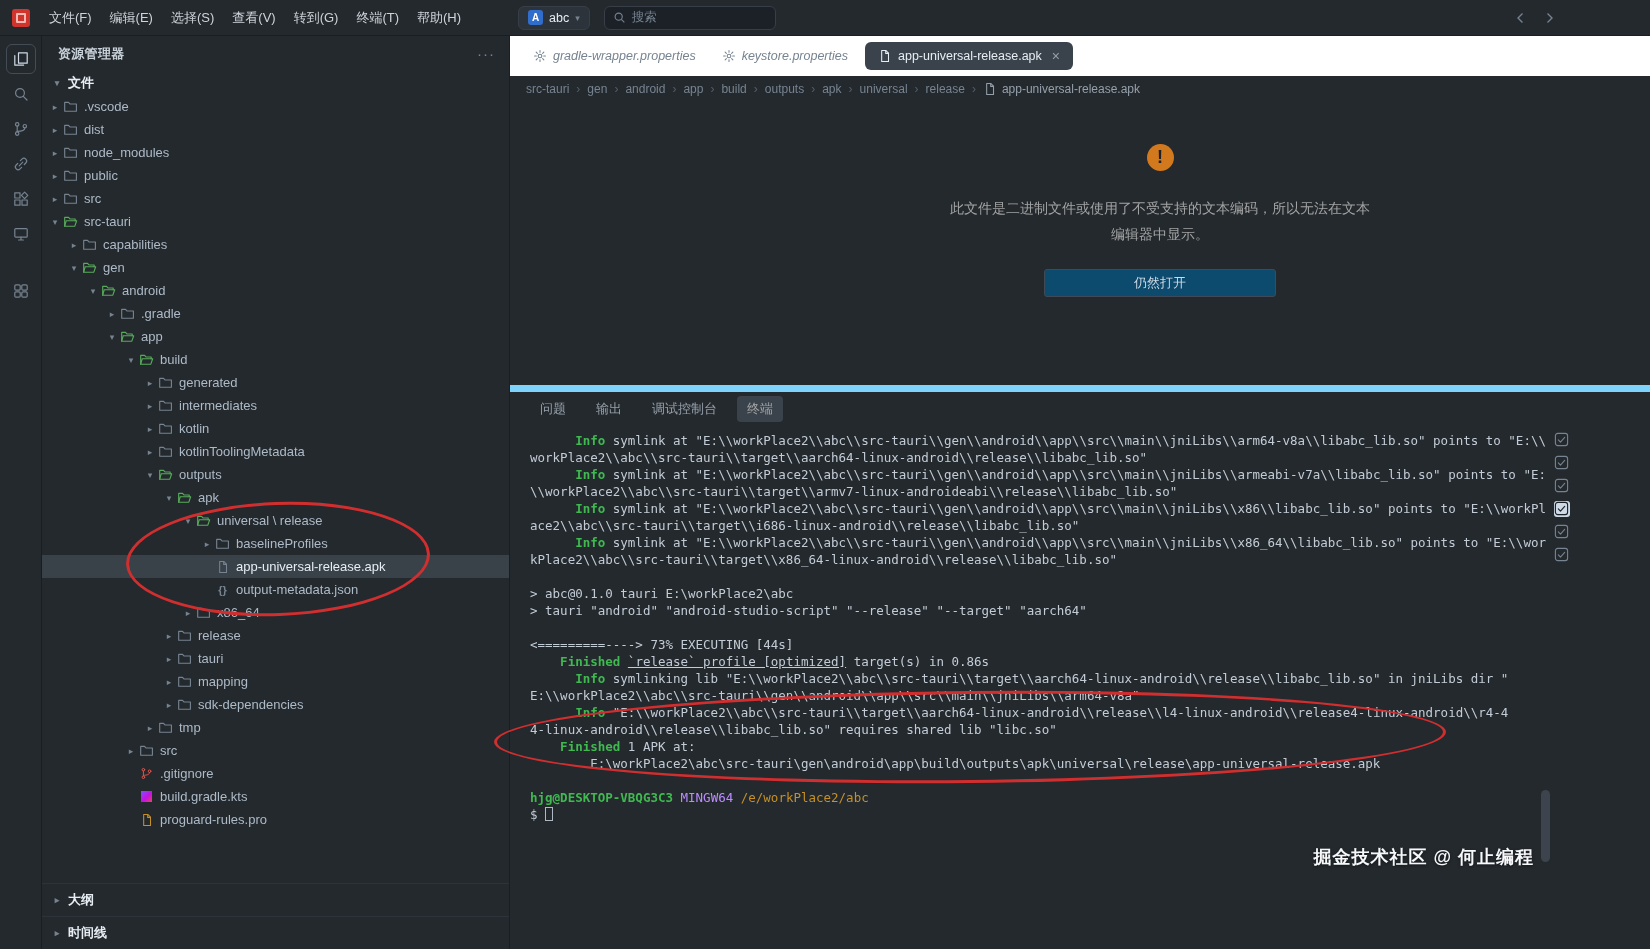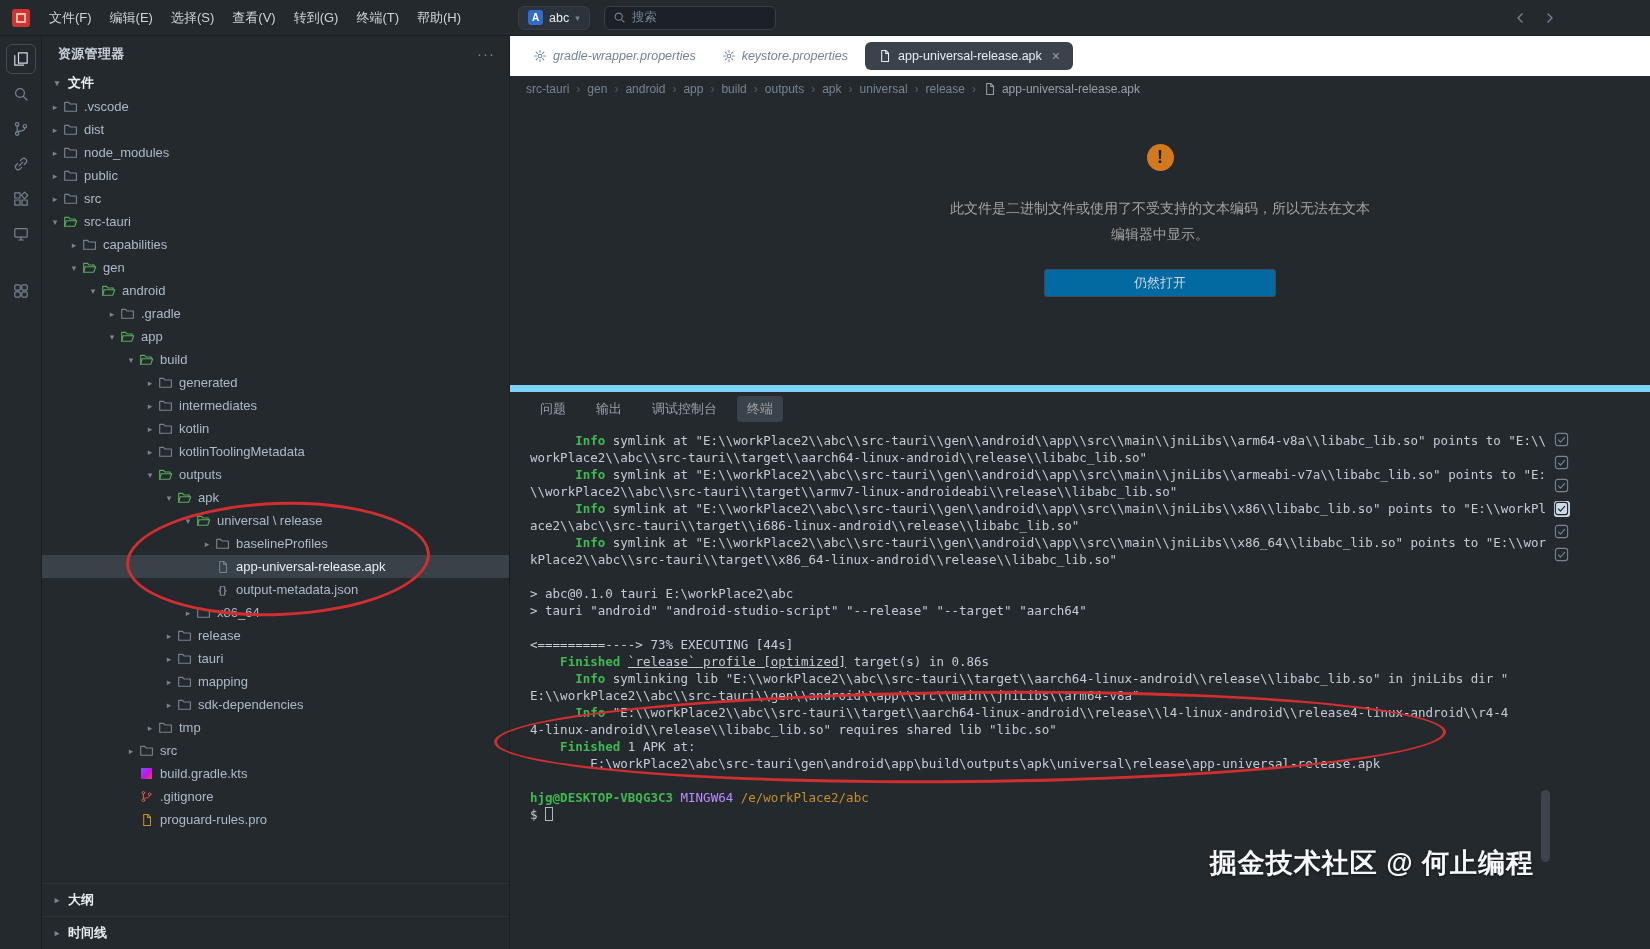--- a/index.html
+++ b/index.html
@@ -59,21 +59,21 @@
   .tab.active { height:28px; background:#3a434c; border-radius:6px; color:#e6edf3; margin:0 4px; }
   .tab .close { color:#96a0aa; margin-left:4px; font-size:14px; line-height:1; }
   .breadcrumbs { height:26px; display:flex; align-items:center; gap:7px; padding-left:16px; font-size:12px; color:#768390; }
   .bc-sep { color:#545d68; }
   .bc-file { display:flex; align-items:center; gap:5px; color:#96a0aa; }
 
   .editorbody { height:283px; position:relative; }
   .notice { position:absolute; left:50%; top:42px; transform:translateX(calc(-50% + 80px)); display:flex; flex-direction:column; align-items:center; }
   .warn-circle { width:27px; height:27px; border-radius:50%; background:#d2791e; color:#1c2128; font-weight:bold; font-size:18px; display:flex; align-items:center; justify-content:center; }
   .notice-text { margin-top:24px; text-align:center; color:#a3a3a3; font-size:14px; line-height:26px; }
-  .open-anyway { margin-top:22px; width:232px; height:28px; background:#0369a1; border:1px solid #414956; border-radius:3px; color:#cdd9e5; font-size:13px; cursor:pointer; }
+  .open-anyway { margin-top:22px; width:232px; height:28px; background:#0c4a6e; border:1px solid #414956; border-radius:3px; color:#cdd9e5; font-size:13px; cursor:pointer; }
 
   
   .panel { height:564px; border-top:7px solid #7dd3fc; position:relative; }
   .panel-tabs { height:34px; display:flex; align-items:center; gap:10px; padding-left:20px; }
   .ptab { color:#96a0aa; padding:4px 10px; border-radius:4px; cursor:pointer; }
   .ptab.active { background:#3a434c; color:#a3a3a3; }
   .terminal { padding:6px 90px 0 20px; font-family:"DejaVu Sans Mono", monospace; font-size:12.5px; line-height:17px; color:#c3ccd6; white-space:pre; overflow:hidden; }
   .t-line { height:17px; }
   .tg { color:#3fb950; font-weight:bold; }
   .tu { text-decoration:underline; }
@@ -83,21 +83,21 @@
   .cursor { display:inline-block; width:8px; height:14px; border:1px solid #aeb9c4; vertical-align:-2px; }
   .side-strip { position:absolute; right:80px; top:40px; display:flex; flex-direction:column; gap:7px; }
   .side-ic { width:16px; height:16px; color:#768390; cursor:pointer; }
   .side-ic.active { color:#1c2128; background:#cdd9e5; border-radius:3px; }
   .scroll-thumb { position:absolute; right:100px; top:398px; width:9px; height:72px; background:#3d444d; border-radius:5px; cursor:pointer; }
 
   
   .annot { position:absolute; border:3px solid #d12f2f; border-radius:50%; pointer-events:none; z-index:20; }
   #annot-tree { left:126px; top:502px; width:304px; height:114px; transform:rotate(-2deg); }
   #annot-term { left:494px; top:691px; width:952px; height:92px; transform:rotate(-0.6deg); }
-  .watermark { position:absolute; right:116px; top:845px; font-size:27px; font-weight:bold; color:#f6f8fa; letter-spacing:1px; text-shadow:0 1px 3px rgba(0,0,0,.55); z-index:15; }
+  .watermark { position:absolute; right:116px; top:845px; font-size:18px; font-weight:bold; color:#f6f8fa; letter-spacing:1px; text-shadow:0 1px 3px rgba(0,0,0,.55); z-index:15; }
 </style>
 </head>
 <body>
 
 <div class="titlebar">
   <div class="logo"></div>
   <div class="menus" id="menus">
       <span class="menu-item">文件(F)</span>
       <span class="menu-item">编辑(E)</span>
       <span class="menu-item">选择(S)</span>
@@ -463,40 +463,40 @@
           <span class="tw">▸</span>
           <span class="fico">
             <svg width="15" height="15" viewBox="0 0 16 16" fill="none" stroke="currentColor" stroke-width="1.2" stroke-linecap="round" stroke-linejoin="round">
               <path d="M1.8 13V3.6h4.1l1.5 1.7h6.9V13z"></path>
             </svg>
           </span>
           <span>src</span>
         </div>
         <div class="row" style="padding-left: 82px;">
           <span class="tw"></span>
-          <span class="fico">
-            <span class="kt-sq"></span>
-          </span>
-          <span>build.gradle.kts</span>
-        </div>
-        <div class="row" style="padding-left: 82px;">
-          <span class="tw"></span>
           <span class="fico git">
             <svg width="13" height="13" viewBox="0 0 16 16" fill="none" stroke="currentColor" stroke-width="1.2" stroke-linecap="round" stroke-linejoin="round">
               <circle cx="4.2" cy="3.4" r="1.6"></circle>
               <circle cx="4.2" cy="12.6" r="1.6"></circle>
               <circle cx="11.8" cy="5.2" r="1.6"></circle>
               <path d="M4.2 5v6"></path>
               <path d="M11.8 6.8c0 2.6-3.2 3.3-7.6 3.4"></path>
             </svg>
           </span>
           <span>.gitignore</span>
         </div>
         <div class="row" style="padding-left: 82px;">
           <span class="tw"></span>
+          <span class="fico">
+            <span class="kt-sq"></span>
+          </span>
+          <span>build.gradle.kts</span>
+        </div>
+        <div class="row" style="padding-left: 82px;">
+          <span class="tw"></span>
           <span class="fico pro">
             <svg width="14" height="14" viewBox="0 0 16 16" fill="none" stroke="currentColor" stroke-width="1.2" stroke-linecap="round" stroke-linejoin="round">
               <path d="M4.2 1.8h4.9l2.9 2.9v9.5H4.2z"></path>
               <path d="M8.8 1.8v3.2H12"></path>
             </svg>
           </span>
           <span>proguard-rules.pro</span>
         </div>
       </div>
     <div class="sb-bottom">

